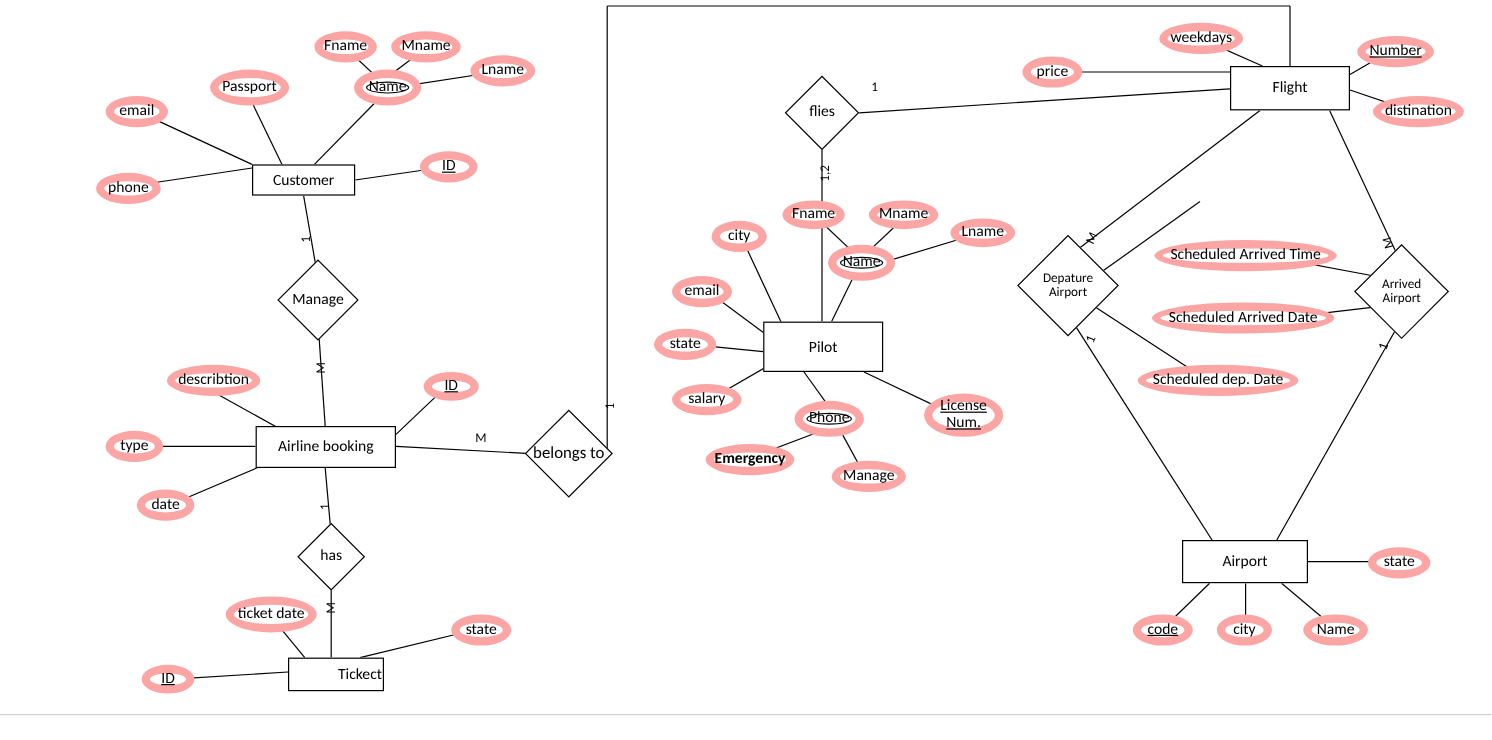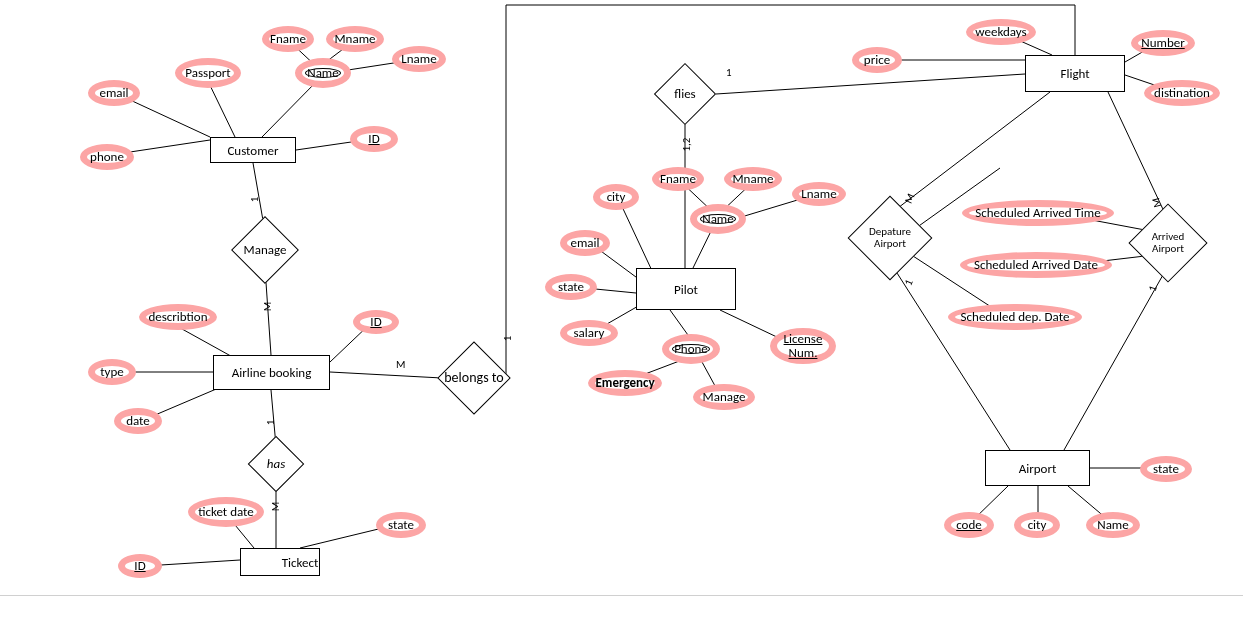--- a/index.html
+++ b/index.html
@@ -223,21 +223,21 @@
 
   <div class="diamond" style="left:474px;top:378px;">
     <div class="shape" style="left:-26px;top:-26px;width:52px;height:52px;"></div>
     <div class="label" style="left:-34px;top:-9px;width:68px;height:18px;font-size:14px;">belongs to</div>
   </div>
   <div class="card" style="left:396px;top:358px;"><span>M</span></div>
   <div class="card" style="left:505px;top:332px;transform:rotate(-90deg);"><span>1</span></div>
 
   <div class="diamond" style="left:276px;top:464px;">
     <div class="shape" style="left:-20px;top:-20px;width:40px;height:40px;"></div>
-    <div class="label" style="left:-20px;top:-9px;width:40px;height:18px;font-style:italic;">has</div>
+    <div class="label" style="left:-20px;top:-9px;width:40px;height:18px;">has</div>
   </div>
   <div class="card" style="left:268px;top:416px;transform:rotate(-90deg);"><span>1</span></div>
   <div class="card" style="left:271px;top:500px;transform:rotate(-90deg);"><span>M</span></div>
 
   <div class="entity" style="left:240px;top:548px;width:80px;height:28px;padding-left:40px;">
       <span>Tickect</span>
     </div>
   <div class="attr" style="left:188px;top:497px;width:76px;height:30px;">
       <span>ticket date</span>
     </div>

